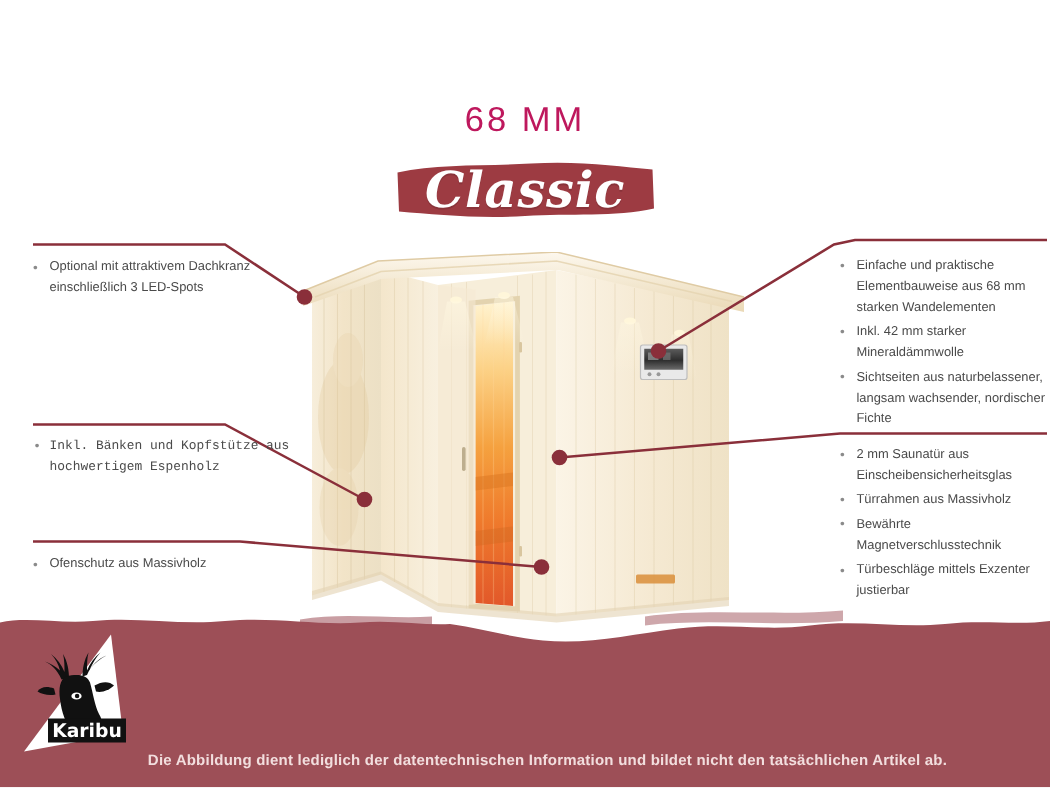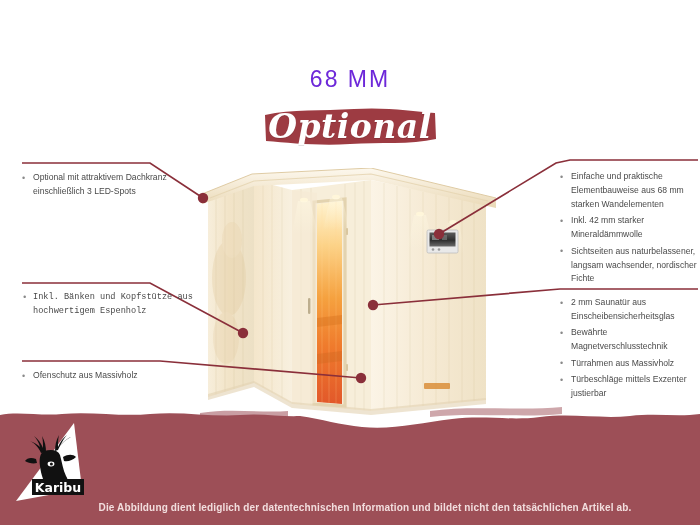--- a/index.html
+++ b/index.html
@@ -8,21 +8,21 @@
     background:#ffffff;
     font-family:"Liberation Sans", sans-serif;
     overflow:hidden;
     position:relative;
   }
   .stage{position:absolute;inset:0;width:700px;height:525px;overflow:hidden;background:#fff;}
 
   
   .title-mm{
     position:absolute;left:0;top:66px;width:700px;text-align:center;
-    font-size:23px;letter-spacing:2px;color:#6d28d9;font-weight:400;
+    font-size:23px;letter-spacing:2px;color:#be185d;font-weight:400;
   }
   .classic-banner{
     position:absolute;left:262px;top:106px;width:176px;height:40px;
   }
   .classic-banner svg{display:block;}
   .classic-word{
     position:absolute;left:262px;top:104px;width:176px;height:44px;
     display:flex;align-items:center;justify-content:center;
     font-family:"DejaVu Serif", serif;
     font-style:italic;font-weight:bold;
@@ -79,21 +79,21 @@
 
 <div class="stage">
 
   <div class="title-mm">68 MM</div>
 
   <div class="classic-banner">
     <svg width="176" height="44" viewBox="0 0 176 44">
       <path d="M3,9 C30,3 60,5 92,3 C124,1 150,5 173,7 L174,33 C148,39 118,36 88,38 C58,40 28,37 4,35 Z" fill="#9d3b42"></path>
     </svg>
   </div>
-  <div class="classic-word">Optional</div>
+  <div class="classic-word">Classic</div>
 
   <div class="sauna">
     <svg width="310" height="252" viewBox="0 0 310 252">
       <defs>
         <linearGradient id="woodLeft" x1="0" y1="0" x2="1" y2="0">
           <stop offset="0%" stop-color="#f7eedb"></stop>
           <stop offset="45%" stop-color="#f2e4c8"></stop>
           <stop offset="100%" stop-color="#ece0c5"></stop>
         </linearGradient>
         <linearGradient id="woodFrontL" x1="0" y1="0" x2="1" y2="0">
@@ -275,22 +275,22 @@
     <ul>
       <li>Einfache und praktische Elementbauweise aus 68 mm starken Wandelementen</li>
       <li>Inkl. 42 mm starker Mineraldämmwolle</li>
       <li>Sichtseiten aus naturbelassener, langsam wachsender, nordischer Fichte</li>
     </ul>
   </div>
 
   <div class="ann ann-right" id="ann-e">
     <ul>
       <li>2 mm Saunatür aus Einscheibensicherheitsglas</li>
+      <li>Türrahmen aus Massivholz</li>
       <li>Bewährte Magnetverschlusstechnik</li>
-      <li>Türrahmen aus Massivholz</li>
       <li>Türbeschläge mittels Exzenter justierbar</li>
     </ul>
   </div>
 
   <div class="band">
     <svg viewBox="0 0 700 128" preserveAspectRatio="none">
       <path d="M0,18
                C18,14 40,19 62,17
                C92,14 120,20 150,17
                C182,14 210,20 240,18

